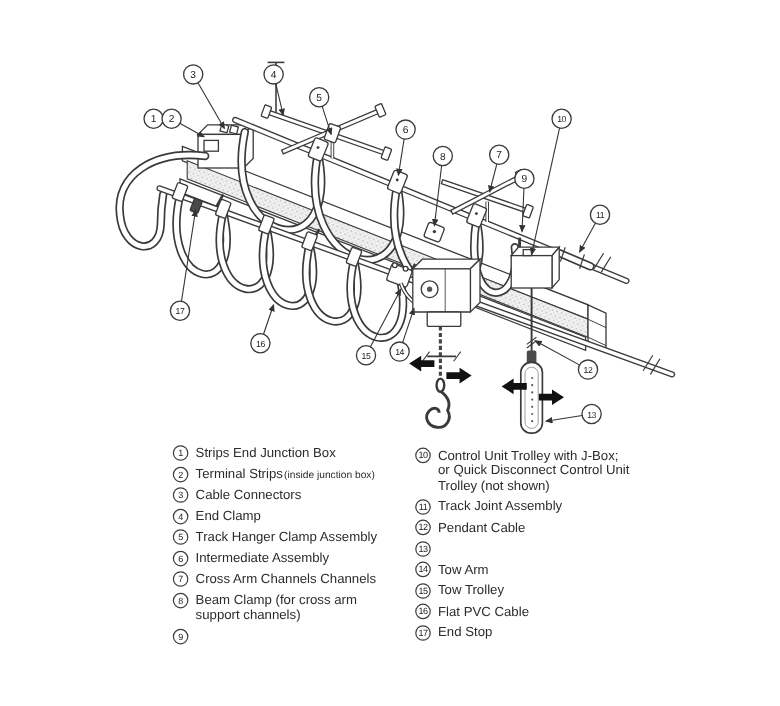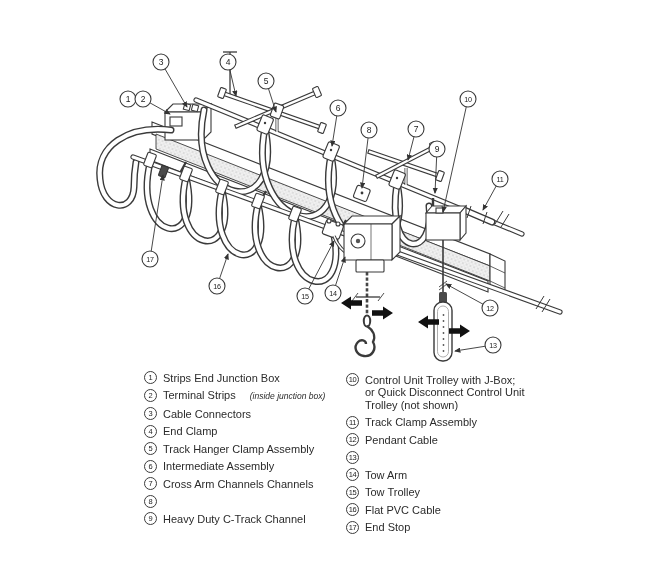--- a/index.html
+++ b/index.html
@@ -26,21 +26,21 @@
 
   
   .col{position:absolute;}
   #col-left{left:144px;top:371px;width:198px;}
   #col-right{left:346px;top:373px;width:222px;}
   .li{display:flex;align-items:flex-start;margin-bottom:4.5px;}
   .lc{flex:none;width:13px;height:13px;border:1px solid #3c3c3c;border-radius:50%;
       font-size:7.5px;line-height:12.5px;text-align:center;letter-spacing:-0.4px;
       color:#222;margin-right:6px;background:#fff;box-sizing:border-box;}
   .lt{font-size:11px;line-height:12.5px;color:#2b2b2b;white-space:pre-line;padding-top:0.5px;}
-  .note{font-style:italic;font-size:8.5px;margin-left:14px;}
+  .note{font-size:8.5px;margin-left:1px;}
 </style>
 </head>
 <body>
 
 <div id="page">
 
 <svg id="diagram" width="650" height="368" viewBox="0 0 650 368">
   <defs>
     <pattern id="stip" width="4" height="4" patternUnits="userSpaceOnUse" patternTransform="rotate(20)">
       <rect width="4" height="4" fill="#f1f1f1"></rect>
@@ -357,37 +357,38 @@
   <div class="li">
         <span class="lc">6</span>
         <span class="lt"><span>Intermediate Assembly</span></span>
       </div>
   <div class="li">
         <span class="lc">7</span>
         <span class="lt"><span>Cross Arm Channels Channels</span></span>
       </div>
   <div class="li">
         <span class="lc">8</span>
+        <span class="lt"><span>Beam Clamp (for cross arm
+support channels)</span></span>
       </div>
   <div class="li">
         <span class="lc">9</span>
-        <span class="lt"><span>Heavy Duty C-Track Channel</span></span>
       </div>
 </div>
 
 <div id="col-right" class="col">
   <div class="li">
         <span class="lc">10</span>
         <span class="lt"><span>Control Unit Trolley with J-Box;
 or Quick Disconnect Control Unit
 Trolley (not shown)</span></span>
       </div>
   <div class="li">
         <span class="lc">11</span>
-        <span class="lt"><span>Track Clamp Assembly</span></span>
+        <span class="lt"><span>Track Joint Assembly</span></span>
       </div>
   <div class="li">
         <span class="lc">12</span>
         <span class="lt"><span>Pendant Cable</span></span>
       </div>
   <div class="li">
         <span class="lc">13</span>
       </div>
   <div class="li">
         <span class="lc">14</span>

